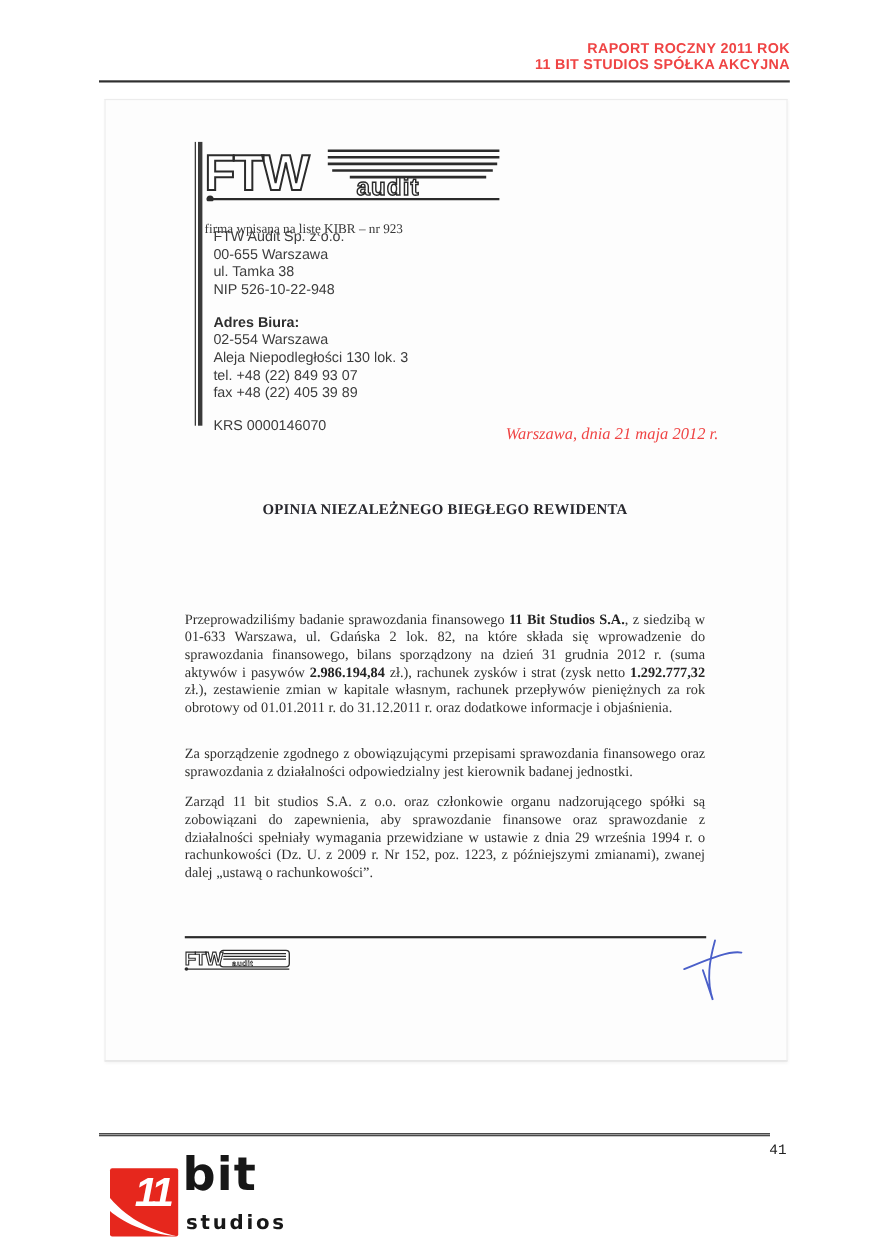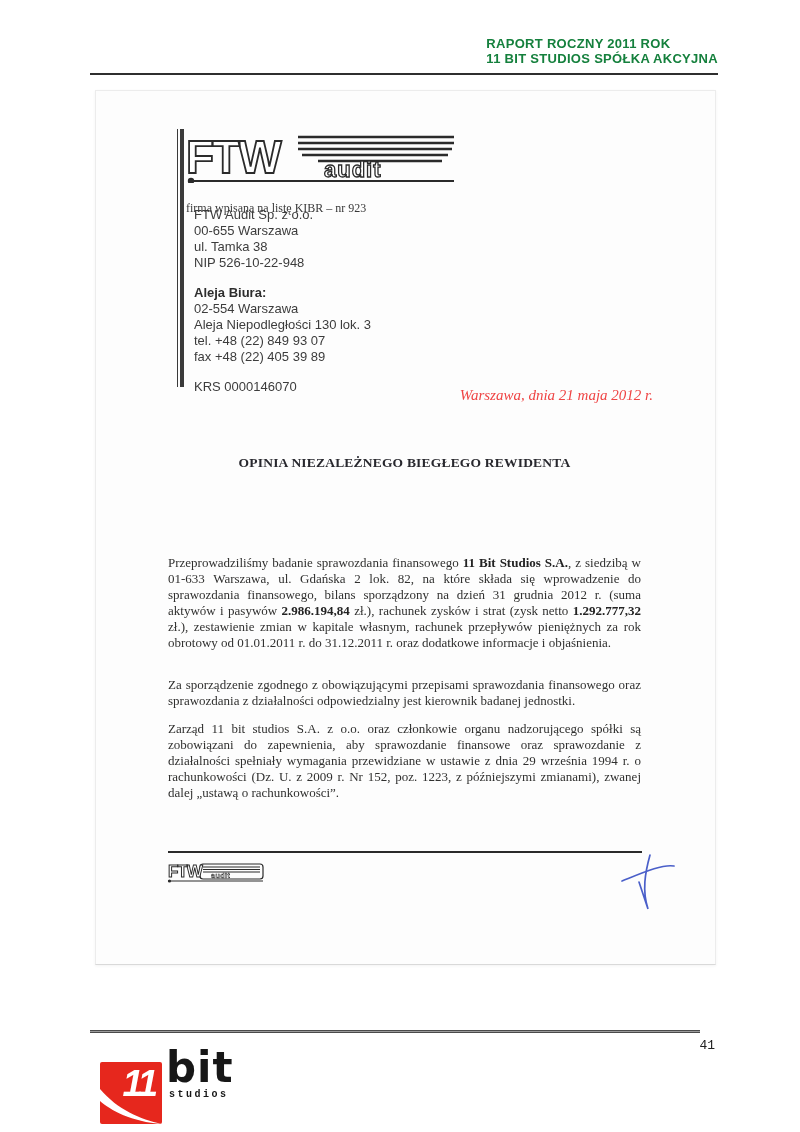--- a/index.html
+++ b/index.html
@@ -2,23 +2,23 @@
 <html><head>
 <meta charset="utf-8">
 <style>
   html,body{margin:0;padding:0;}
   body{
     width:800px;height:1132px;position:relative;background:#ffffff;
     font-family:"Liberation Serif",serif;color:#2f2f2f;overflow:hidden;
   }
   
   .report-header{
-    position:absolute;top:36px;right:82px;
+    position:absolute;top:36px;right:82px;text-align:right;
     font-family:"Liberation Sans",sans-serif;font-weight:bold;
-    font-size:13px;line-height:15px;color:#15803d;letter-spacing:.3px;
+    font-size:13px;line-height:15px;color:#ef4444;letter-spacing:.3px;
   }
   .header-rule{position:absolute;left:90px;top:73px;width:628px;height:2px;background:#2f2f2f;}
   
   .scan{
     position:absolute;left:95px;top:90px;width:619px;height:873px;
     background:#fdfdfd;border:1px solid #ececec;border-bottom-color:#d9d9d9;
     box-shadow:0 1px 3px rgba(0,0,0,.05);
   }
   .scan *{box-sizing:border-box;}
   .letterhead-bar{
@@ -77,21 +77,21 @@
   .bitlogo{position:absolute;left:100px;top:1050px;display:flex;align-items:flex-start;}
   .bitlogo-square{position:relative;width:62px;height:62px;background:#e6271d;overflow:hidden;border-radius:2px;margin-top:12px;}
   .bitlogo-11{
     position:absolute;right:7px;top:1px;color:#fff;
     font-family:"Liberation Sans",sans-serif;font-style:italic;font-weight:bold;
     font-size:37px;letter-spacing:-3px;
   }
   .bitlogo-swoosh{position:absolute;left:0;top:0;width:62px;height:62px;}
   .bitlogo-text{margin-left:4px;font-family:"DejaVu Sans",sans-serif;color:#171717;}
   .bitlogo-bit{font-weight:bold;font-size:42px;line-height:36px;letter-spacing:1px;}
-  .bitlogo-studios{font-weight:bold;font-size:10px;letter-spacing:2.5px;margin-top:3px;padding-left:3px;font-family:Liberation Mono, monospace;}
+  .bitlogo-studios{font-weight:bold;font-size:18px;letter-spacing:2.5px;margin-top:15px;padding-left:3px;}
 </style>
 </head>
 <body>
 
 <div class="report-header">
   <div>RAPORT ROCZNY 2011 ROK</div>
   <div>11 BIT STUDIOS SPÓŁKA AKCYJNA</div>
 </div>
 <div class="header-rule"></div>
 
@@ -116,21 +116,21 @@
   <div class="registry-note">firma wpisana na listę KIBR – nr 923</div>
 
   <div class="address-block">
     <div class="grp">
       <div>FTW Audit Sp. z o.o.</div>
       <div>00-655 Warszawa</div>
       <div>ul. Tamka 38</div>
       <div>NIP 526-10-22-948</div>
     </div>
     <div class="grp">
-      <div class="bold">Aleja Biura:</div>
+      <div class="bold">Adres Biura:</div>
       <div>02-554 Warszawa</div>
       <div>Aleja Niepodległości 130 lok. 3</div>
       <div>tel. +48 (22) 849 93 07</div>
       <div>fax +48 (22) 405 39 89</div>
     </div>
     <div class="grp">KRS 0000146070</div>
   </div>
 
   <div class="dateline">Warszawa, dnia 21 maja 2012 r.</div>
 

